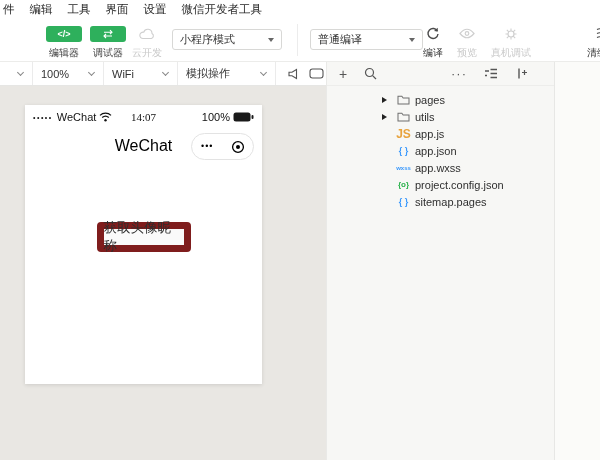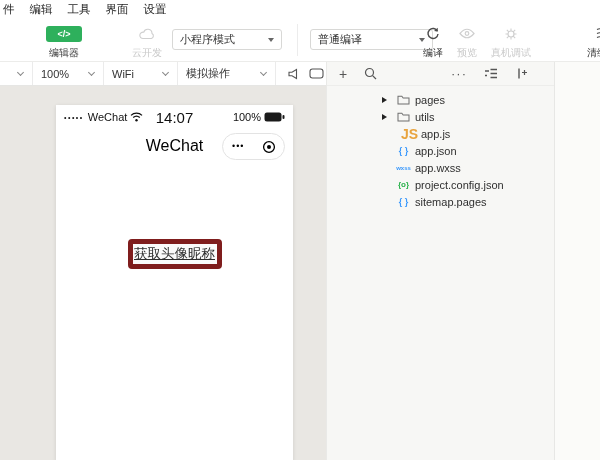--- a/index.html
+++ b/index.html
@@ -35,38 +35,38 @@
   .simbar { position:absolute; top:62px; left:0; width:326px; height:24px; background:#fff;
     border-bottom:1px solid #e6e6e4; display:flex; }
   .seg { border-right:1px solid #ebebeb; display:flex; align-items:center; font-size:11px; color:#333;
     padding-left:8px; position:relative; }
   .chev { width:5px; height:5px; border-right:1.3px solid #888; border-bottom:1.3px solid #888;
     transform:rotate(45deg); position:absolute; right:9px; top:8px; }
   .seg.icons { padding-left:10px; gap:10px; border-right:none; }
 
   
   .sim-area { position:absolute; top:86px; left:0; width:326px; bottom:0; background:#e9e7e3; }
-  .phone { position:absolute; left:25px; top:19px; width:237px; height:356px; background:#fff;
-    box-shadow:0 1px 4px rgba(0,0,0,0.12);margin-left:31px; }
+  .phone { position:absolute; left:25px; top:19px; width:237px; height:279px; background:#fff;
+    box-shadow:0 1px 4px rgba(0,0,0,0.12); }
   .statusbar { height:24px; display:flex; align-items:center; padding:0 8px; color:#111; }
   .sig-dots { font-size:7px; letter-spacing:1.5px; margin-right:4px; }
   .carrier { font-size:11px; }
   .sb-left { display:flex; align-items:center; flex:1; }
-  .sb-time { font-size:15px; }
+  .sb-time { font-size:11px;font-family:Liberation Serif, serif; }
   .sb-right { display:flex; align-items:center; flex:1; justify-content:flex-end; gap:3px; }
   .sb-batt-pct { font-size:11px; }
   .navbar { position:relative; height:38px; }
   .nav-title { position:absolute; left:0; right:0; top:8px; text-align:center; font-size:16px; color:#000; }
   .capsule { position:absolute; right:8px; top:4px; width:63px; height:27px; border:1px solid #e3e3e3;
     border-radius:14px; background:#fff; display:flex; align-items:center; }
   .cap-more { flex:1; text-align:center; font-size:9px; letter-spacing:1px; color:#000; line-height:27px; }
   .cap-home { flex:1; display:flex; align-items:center; justify-content:center; }
-  .avatar-btn { position:absolute; left:50%; transform:translateX(-50%); top:134px; width:94px; height:30px;
-    background:#fafafa; border:5px solid #7f1d1d; border-radius:4px; font-size:13.5px; color:#2e2e2e;
-    display:flex; align-items:center; justify-content:center;text-decoration:underline; }
+  .avatar-btn { position:absolute; left:50%; transform:translateX(-50%); top:117px; width:94px; height:30px;
+    background:#fafafa; border:7px solid #7f1d1d; border-radius:4px; font-size:13.5px; color:#2e2e2e;
+    display:flex; align-items:center; justify-content:center; }
   .hello { position:absolute; top:288px; left:0; right:0; text-align:center; font-size:14px; color:#353535; }
 
   
   .file-panel { position:absolute; left:326px; top:62px; width:228px; bottom:0; background:#f7f7f5;
     border-left:1px solid #e9e9e7; }
   .fp-header { height:24px; display:flex; align-items:center; padding:0 26px 0 12px; gap:17px;
     border-bottom:1px solid #ededeb; color:#555; }
   .fp-plus { font-size:14px; line-height:14px; color:#555; }
   .fp-more { margin-left:auto; font-size:13px; letter-spacing:1px; color:#555; line-height:10px; }
   .tree { padding-top:5px;padding-left:48px; }
@@ -87,50 +87,60 @@
 <body>
 
 <div class="app">
 
   <div class="menubar">
       <span class="menu-item">件</span>
       <span class="menu-item">编辑</span>
       <span class="menu-item">工具</span>
       <span class="menu-item">界面</span>
       <span class="menu-item">设置</span>
+      <span class="menu-item">微信开发者工具</span>
     </div>
 
   <div class="toolbar">
 
 
     <div class="tool-btn" style="left:46px">
       <div class="btn-rect accent" style="background: rgb(46, 176, 92);">
         <span class="code-glyph">&lt;/&gt;</span>
       </div>
       <div class="tool-lbl">编辑器</div>
     </div>
 
+    <div class="tool-btn" style="left:90px">
+      <div class="btn-rect accent" style="background: rgb(46, 176, 92);">
+        <svg width="12" height="10" viewBox="0 0 12 10">
+            <path d="M2 3.2 H10 M8 1.2 L10 3.2 L8 5.2" fill="none" stroke="#fff" stroke-width="1.1"></path>
+            <path d="M10 7 H2 M4 5 L2 7 L4 9" fill="none" stroke="#fff" stroke-width="1.1"></path>
+          </svg>
+      </div>
+      <div class="tool-lbl">调试器</div>
+    </div>
 
     <div class="tool-btn" style="left:130px;width:34px">
       <div class="icon-only">
         <svg width="16" height="12" viewBox="0 0 16 12">
             <path d="M4.2 10.5 a3.2 3.2 0 1 1 .6-6.3 A4.2 4.2 0 0 1 13 5.4 a2.8 2.8 0 0 1 -.6 5.1 Z" fill="none" stroke="#cfcfcf" stroke-width="1.1"></path>
           </svg>
       </div>
       <div class="tool-lbl disabled">云开发</div>
     </div>
 
     <div class="dropdown" style="left:172px;width:110px">
       <span class="dd-text">小程序模式</span>
       <span class="caret"></span>
     </div>
 
     <div class="v-divider" style="left:297px"></div>
 
-    <div class="dropdown" style="left:310px;width:123px">
+    <div class="dropdown" style="left:310px;width:113px">
       <span class="dd-text">普通编译</span>
       <span class="caret"></span>
     </div>
 
     <div class="icon-btn" style="left:450px;width:34px">
       <div class="ic">
         <svg width="16" height="11" viewBox="0 0 16 11">
             <path d="M1 5.5 Q8 -3 15 5.5 Q8 14 1 5.5 Z" fill="none" stroke="#cfcfcf" stroke-width="1.2"></path>
             <circle cx="8" cy="5.5" r="1.8" fill="none" stroke="#cfcfcf" stroke-width="1.2"></circle>
           </svg>
@@ -284,21 +294,21 @@
           </span>
           <span class="tree-icon">
             <svg width="13" height="11" viewBox="0 0 14 12">
               <path d="M1 2.5 h4.2 l1.4 1.8 H13 V11 H1 Z" fill="none" stroke="#6f6f6f" stroke-width="1.1"></path>
             </svg>
           </span>
           <span class="tree-label">utils</span>
         </div>
         <div class="tree-row">
           <span class="tree-arrow"></span>
-          <span class="tree-icon" style="color: rgb(232, 163, 61); font-size: 14px; margin-left: 6px;">JS</span>
+          <span class="tree-icon" style="color: rgb(232, 163, 61); font-size: 12px;">JS</span>
           <span class="tree-label">app.js</span>
         </div>
         <div class="tree-row">
           <span class="tree-arrow"></span>
           <span class="tree-icon" style="color: rgb(59, 153, 252); font-size: 9px;">{ }</span>
           <span class="tree-label">app.json</span>
         </div>
         <div class="tree-row">
           <span class="tree-arrow"></span>
           <span class="tree-icon" style="color: rgb(59, 153, 252); font-size: 6px;">wxss</span>

